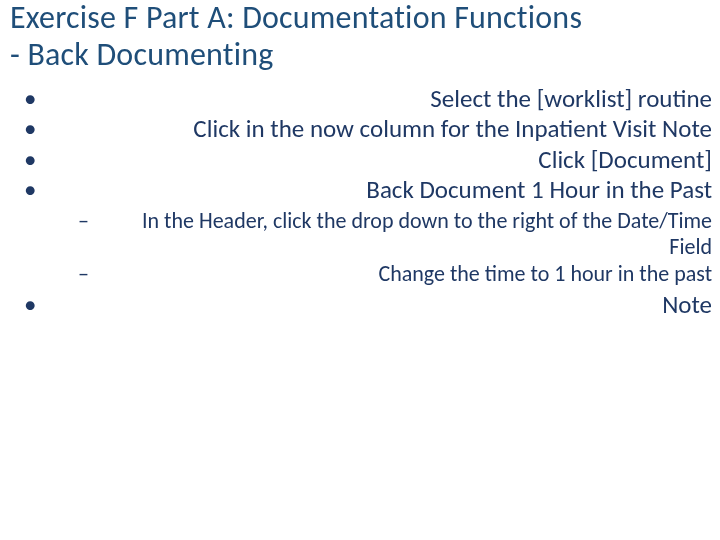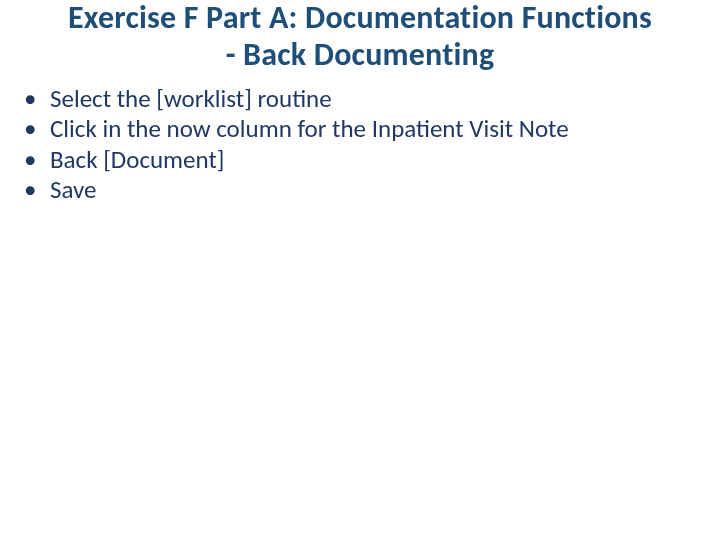--- a/index.html
+++ b/index.html
@@ -16,29 +16,30 @@
       overflow: hidden;
     }
     .slide {
       width: 100%;
       height: 100%;
       padding: 0 8px;
     }
     .title {
       font-size: 32px;
       color: #1f4e79;
-      text-align: center;
+      text-align: left;
       line-height: 1.15;
       letter-spacing: 0.2px;
       padding: 0 2px 6px 2px;
-      font-weight: 700;
+      font-weight: 400;
     }
     .body {
       padding-left: 14px;
       padding-top: 4px;
+      text-align: right;
     }
     ul.top {
       list-style: none;
       padding-left: 0;
     }
     ul.top > li {
       position: relative;
       padding-left: 28px;
       font-size: 25px;
       line-height: 1.22;
@@ -81,17 +82,24 @@
 
 <div class="slide">
   <div class="title">
     <span>Exercise F Part A: Documentation Functions</span><br>
     <span>- Back Documenting</span>
   </div>
   <div class="body">
     <ul class="top">
       <li><span>Select the [worklist] routine</span></li>
       <li><span>Click in the now column for the Inpatient Visit Note</span></li>
-      <li><span>Back [Document]</span></li>
-      <li><span>Save</span></li>
+      <li><span>Click [Document]</span></li>
+      <li>
+        <span>Back Document 1 Hour in the Past</span>
+        <ul class="sub">
+          <li><span>In the Header, click the drop down to the right of the Date/Time Field</span></li>
+          <li><span>Change the time to 1 hour in the past</span></li>
+        </ul>
+      </li>
+      <li><span>Note</span></li>
     </ul>
   </div>
 </div>
 
 </body></html>

